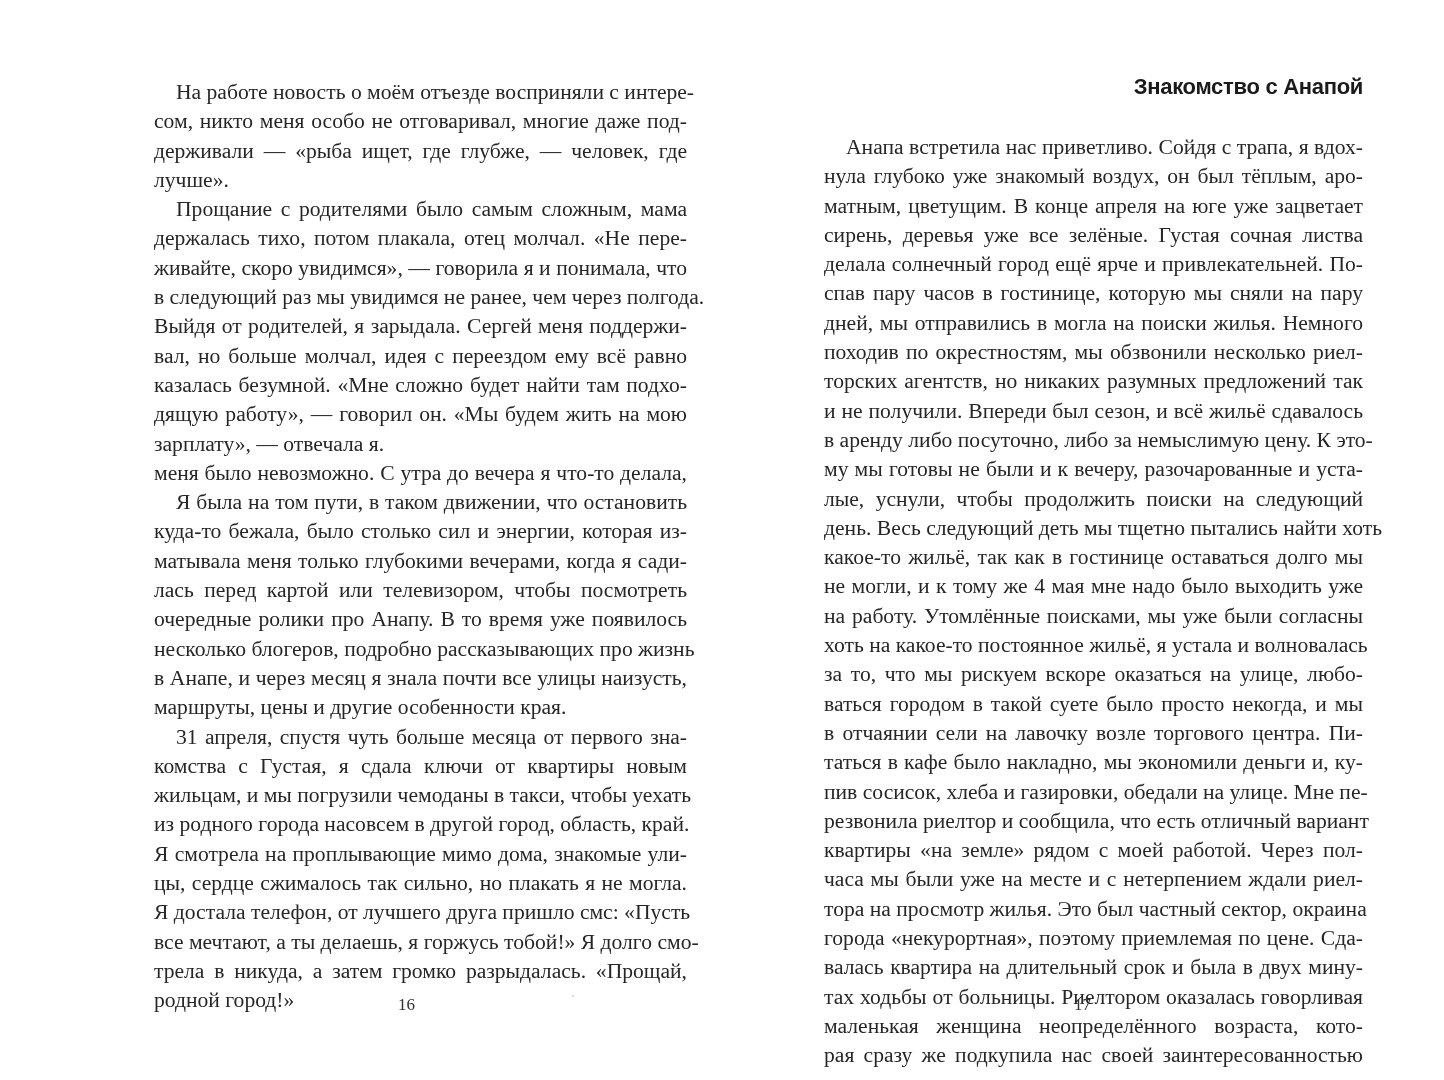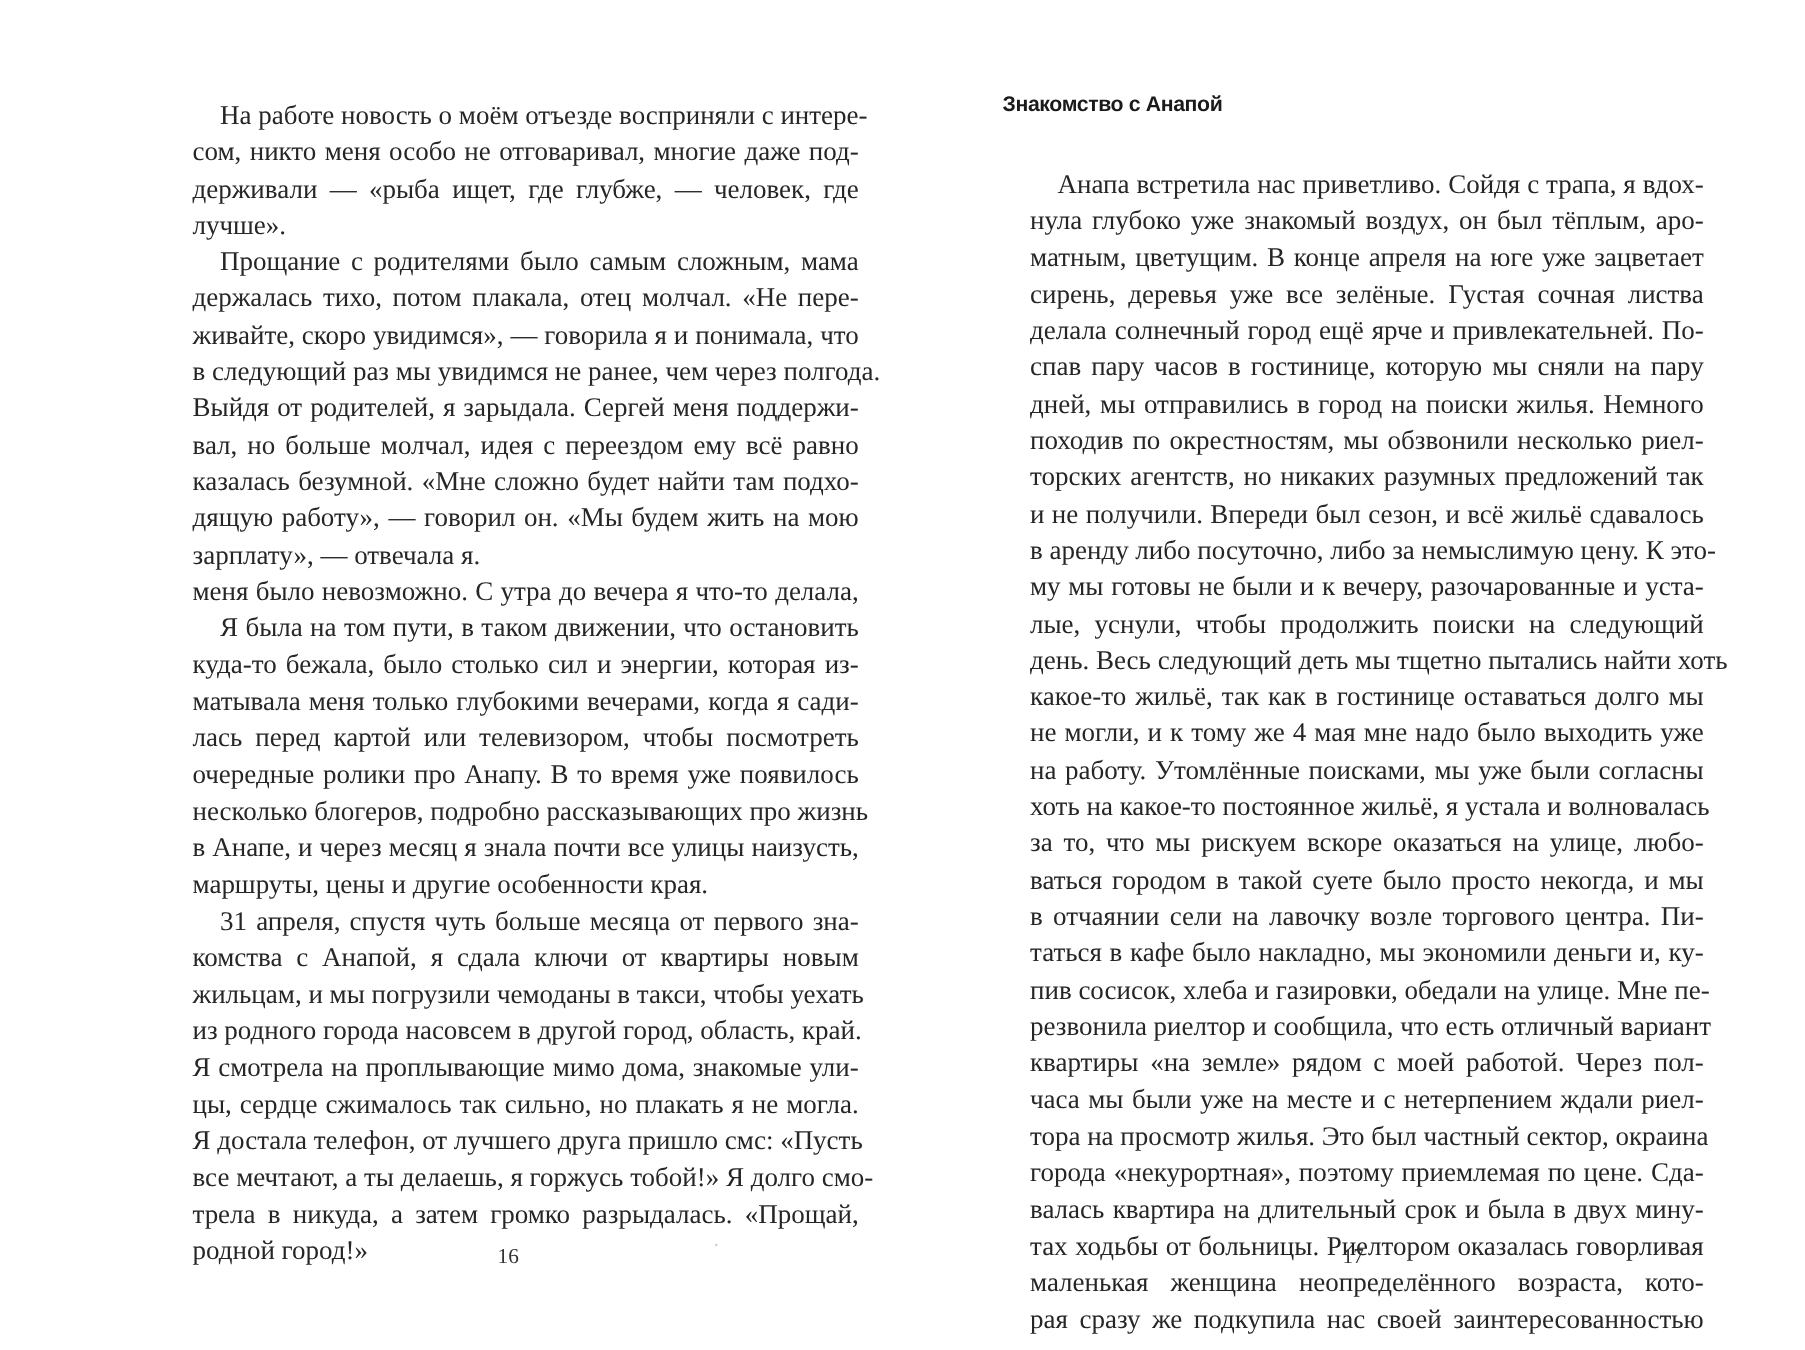--- a/index.html
+++ b/index.html
@@ -59,24 +59,24 @@
   }
   .line.first {
     padding-left: 22px;
   }
 
   .chapter-title {
     position: absolute;
     top: 74px;
     left: 0;
     width: 100%;
-    text-align: left;
+    text-align: right;
     font-family: "Liberation Sans", "DejaVu Sans", sans-serif;
     font-weight: bold;
-    font-size: 17px;
+    font-size: 22px;
     letter-spacing: -0.3px;
     color: #1a1a1a;
   }
 
   .folio {
     position: absolute;
     top: 995px;
     width: 100%;
     text-align: center;
     font-size: 17px;
@@ -122,21 +122,21 @@
           <span class="line">куда-то бежала, было столько сил и энергии, которая из-</span>
           <span class="line">матывала меня только глубокими вечерами, когда я сади-</span>
           <span class="line">лась перед картой или телевизором, чтобы посмотреть</span>
           <span class="line">очередные ролики про Анапу. В то время уже появилось</span>
           <span class="line">несколько блогеров, подробно рассказывающих про жизнь</span>
           <span class="line">в Анапе, и через месяц я знала почти все улицы наизусть,</span>
           <span class="line last">маршруты, цены и другие особенности края.</span>
         </div>
         <div class="para">
           <span class="line first">31 апреля, спустя чуть больше месяца от первого зна-</span>
-          <span class="line">комства с Анапой, я сдала ключи от квартиры новым</span>
+          <span class="line">комства с Густая, я сдала ключи от квартиры новым</span>
           <span class="line">жильцам, и мы погрузили чемоданы в такси, чтобы уехать</span>
           <span class="line">из родного города насовсем в другой город, область, край.</span>
           <span class="line">Я смотрела на проплывающие мимо дома, знакомые ули-</span>
           <span class="line">цы, сердце сжималось так сильно, но плакать я не могла.</span>
           <span class="line">Я достала телефон, от лучшего друга пришло смс: «Пусть</span>
           <span class="line">все мечтают, а ты делаешь, я горжусь тобой!» Я долго смо-</span>
           <span class="line">трела в никуда, а затем громко разрыдалась. «Прощай,</span>
           <span class="line last">родной город!»</span>
         </div>
       </div>
@@ -146,21 +146,21 @@
   <div class="page page-right">
     <div class="chapter-title">Знакомство с Анапой</div>
     <div class="body-text" id="right-body">
         <div class="para">
           <span class="line first">Анапа встретила нас приветливо. Сойдя с трапа, я вдох-</span>
           <span class="line">нула глубоко уже знакомый воздух, он был тёплым, аро-</span>
           <span class="line">матным, цветущим. В конце апреля на юге уже зацветает</span>
           <span class="line">сирень, деревья уже все зелёные. Густая сочная листва</span>
           <span class="line">делала солнечный город ещё ярче и привлекательней. По-</span>
           <span class="line">спав пару часов в гостинице, которую мы сняли на пару</span>
-          <span class="line">дней, мы отправились в город на поиски жилья. Немного</span>
+          <span class="line">дней, мы отправились в могла на поиски жилья. Немного</span>
           <span class="line">походив по окрестностям, мы обзвонили несколько риел-</span>
           <span class="line">торских агентств, но никаких разумных предложений так</span>
           <span class="line">и не получили. Впереди был сезон, и всё жильё сдавалось</span>
           <span class="line">в аренду либо посуточно, либо за немыслимую цену. К это-</span>
           <span class="line">му мы готовы не были и к вечеру, разочарованные и уста-</span>
           <span class="line">лые, уснули, чтобы продолжить поиски на следующий</span>
           <span class="line">день. Весь следующий деть мы тщетно пытались найти хоть</span>
           <span class="line">какое-то жильё, так как в гостинице оставаться долго мы</span>
           <span class="line">не могли, и к тому же 4 мая мне надо было выходить уже</span>
           <span class="line">на работу. Утомлённые поисками, мы уже были согласны</span>

